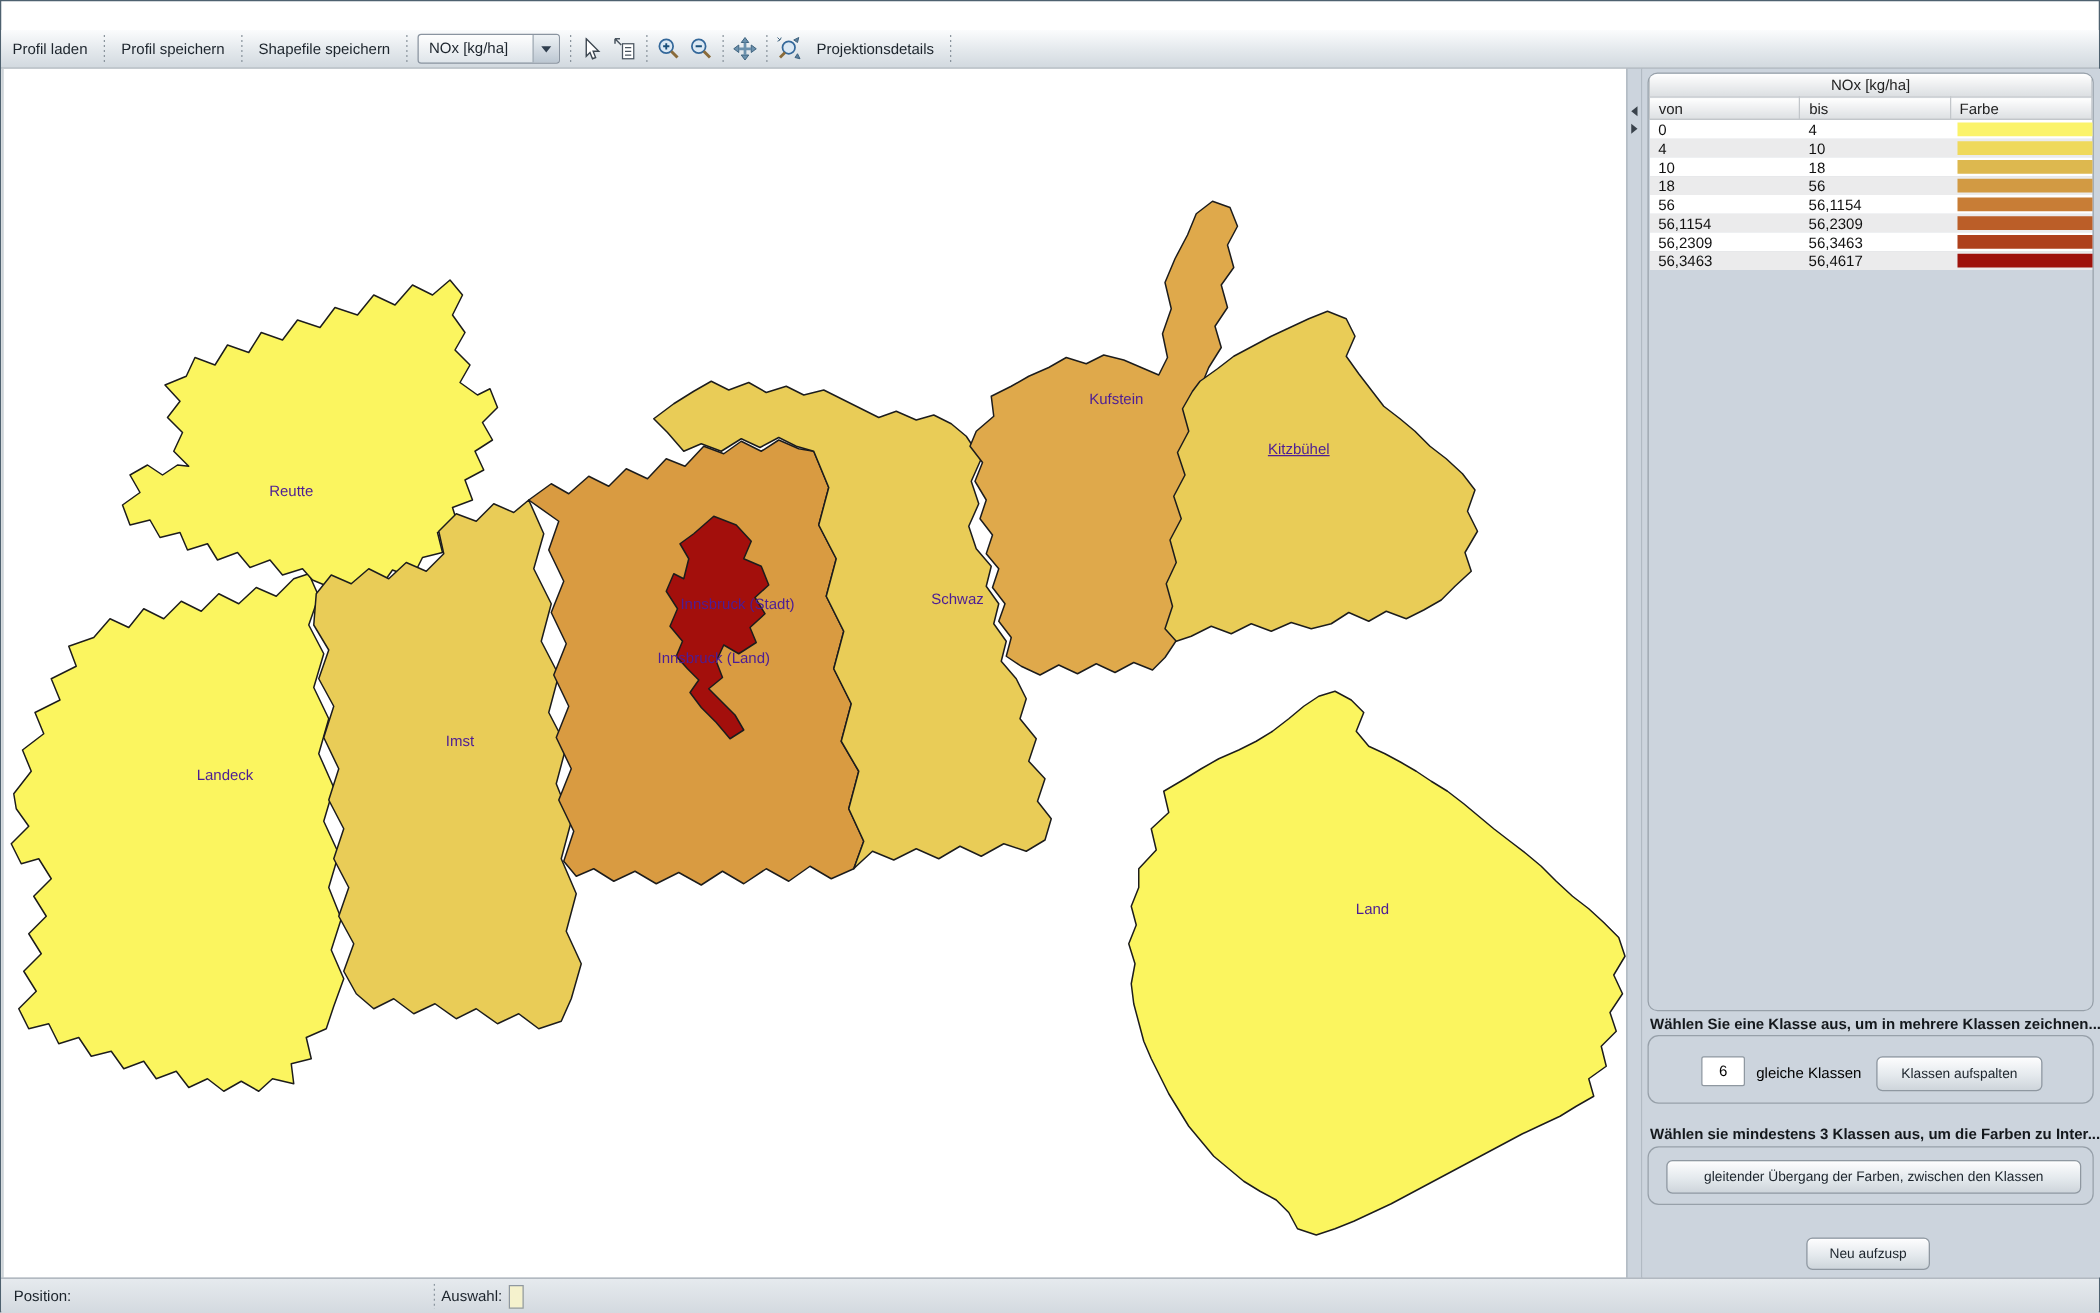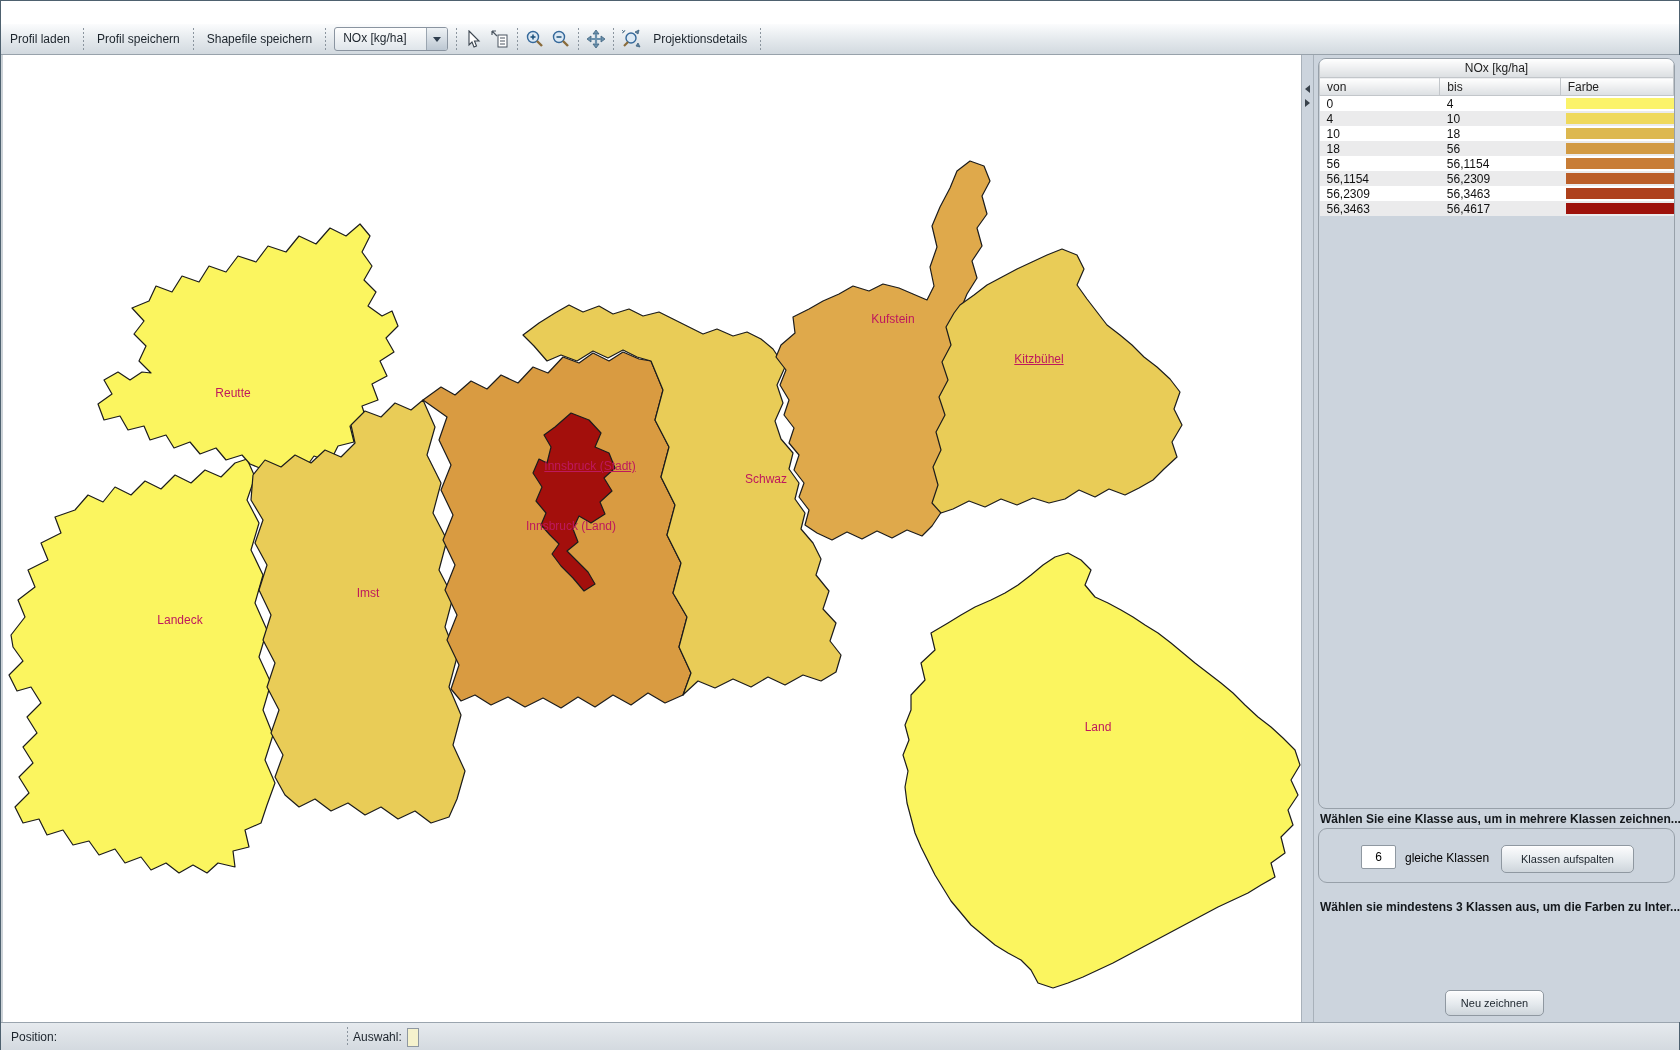--- a/index.html
+++ b/index.html
@@ -40,21 +40,21 @@
   .combo .ctxt{font-size:12px;color:#1c242c;padding:3px 8px;white-space:nowrap;}
   .combo .carr{width:20px;border-left:1px solid #9aa5b0;
     background:linear-gradient(180deg,#eef2f5,#bcc7d2);display:flex;align-items:center;justify-content:center;}
   .tri-down{width:0;height:0;border-left:4px solid transparent;border-right:4px solid transparent;border-top:5px solid #2f3e4e;}
   .ticon{width:22px;height:22px;display:flex;align-items:center;justify-content:center;margin:0 2px;}
 
   
   .content{position:absolute;left:0;top:54px;width:100%;height:967px;}
   .map{position:absolute;left:0;top:0;width:1300px;height:967px;background:#fff;overflow:hidden;
     border-left:2px solid #cdd3d8;box-sizing:border-box;}
-  .maplabel{position:absolute;transform:translate(-50%,-50%);font-size:12px;color:#be185d;white-space:nowrap;}
+  .maplabel{position:absolute;transform:translate(-50%,-50%);font-size:12px;color:#4c1d95;white-space:nowrap;}
   .splitter{position:absolute;left:1300px;top:0;width:13px;height:967px;background:#ccd4dd;
     border-left:1px solid #a8b1ba;border-right:1px solid #a8b1ba;box-sizing:border-box;}
   .sp-arrow-left{position:absolute;left:3px;top:30px;width:0;height:0;
     border-top:4px solid transparent;border-bottom:4px solid transparent;border-right:5px solid #39424b;}
   .sp-arrow-right{position:absolute;left:3px;top:44px;width:0;height:0;
     border-top:4px solid transparent;border-bottom:4px solid transparent;border-left:5px solid #39424b;}
   .panel{position:absolute;left:1313px;top:0;width:367px;height:967px;background:#ccd4dd;}
 
   
   .legend-box{position:absolute;left:4px;top:3px;width:357px;height:751px;
@@ -171,21 +171,21 @@
       </svg>
       <div id="map-labels" style="position:absolute;inset:0;pointer-events:none;">
           <div class="maplabel" style="left: 230px; top: 338px;">Reutte</div>
           <div class="maplabel" style="left: 177px; top: 565px;">Landeck</div>
           <div class="maplabel" style="left: 365px; top: 538px;">Imst</div>
           <div class="maplabel" style="left: 568px; top: 471px;">Innsbruck (Land)</div>
           <div class="maplabel" style="left: 763px; top: 424px;">Schwaz</div>
           <div class="maplabel" style="left: 890px; top: 264px;">Kufstein</div>
           <div class="maplabel" style="left: 1036px; top: 304px; text-decoration: underline;">Kitzbühel</div>
           <div class="maplabel" style="left: 1095px; top: 672px;">Land</div>
-          <div class="maplabel" style="left: 587px; top: 411px; text-decoration: underline;">Innsbruck (Stadt)</div>
+          <div class="maplabel" style="left: 587px; top: 428px;">Innsbruck (Stadt)</div>
         </div>
     </div>
 
     <div class="splitter">
       <span class="sp-arrow-left"></span>
       <span class="sp-arrow-right"></span>
     </div>
 
     <div class="panel">
       <div class="legend-box">
@@ -267,22 +267,25 @@
       </div>
 
       <div class="hint" style="top:757px">Wählen Sie eine Klasse aus, um in mehrere Klassen zeichnen...</div>
       <div class="group" style="top:773px;height:55px">
         <input class="txtinput" style="left: 42px; top: 16px; width: 35px; height: 24px;" value="6">
         <span style="position:absolute;left:86px;top:22px;font-size:12px">gleiche Klassen</span>
         <span class="nbutton" style="position:absolute;left:182px;top:16px;width:131px;height:26px">Klassen aufspalten</span>
       </div>
 
       <div class="hint" style="top:845px">Wählen sie mindestens 3 Klassen aus, um die Farben zu Inter...</div>
-
-      <span class="nbutton" style="position:absolute;left:131px;top:935px;width:97px;height:24px">Neu zeichnen</span>
+      <div class="group" style="top:862px;height:47px">
+        <span class="nbutton" style="position:absolute;left:14px;top:10px;width:330px;height:25px">gleitender Übergang der Farben, zwischen den Klassen</span>
+      </div>
+
+      <span class="nbutton" style="position:absolute;left:131px;top:935px;width:97px;height:24px">Neu aufzusp</span>
     </div>
   </div>
 
   <div class="statusbar">
     <span style="margin-left:10px">Position:</span>
     <span class="ssep" style="margin-left:290px"></span>
     <span style="margin-left:5px">Auswahl:</span>
     <span class="sel-swatch" style="background: rgb(245, 242, 205);"></span>
   </div>
 

